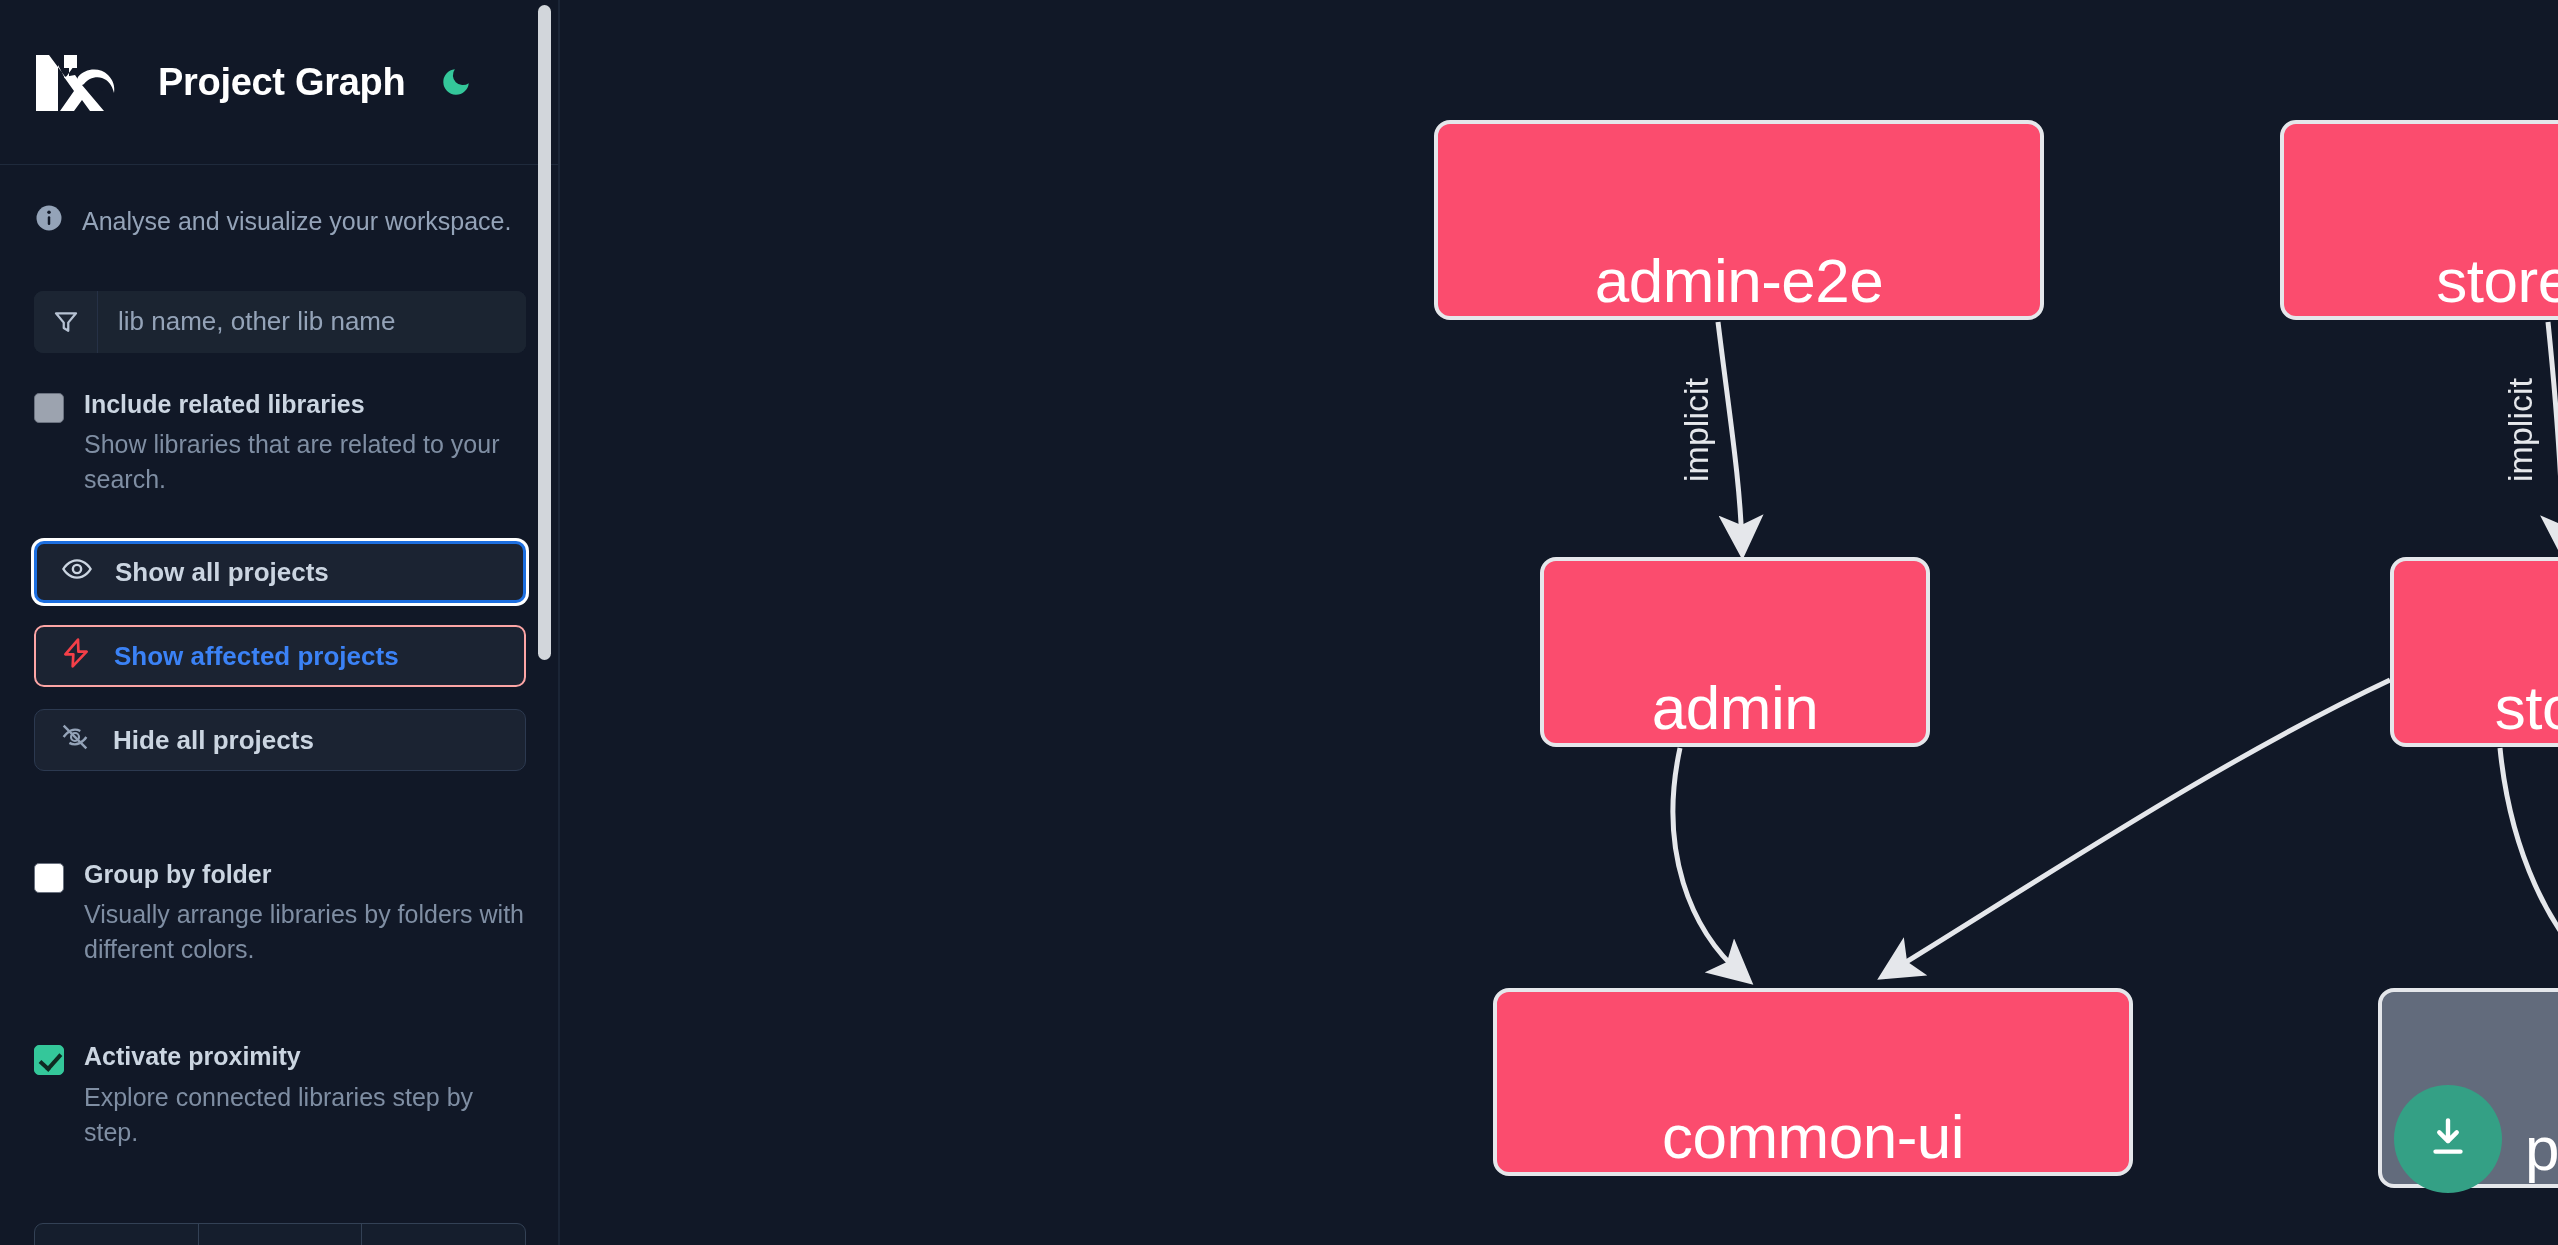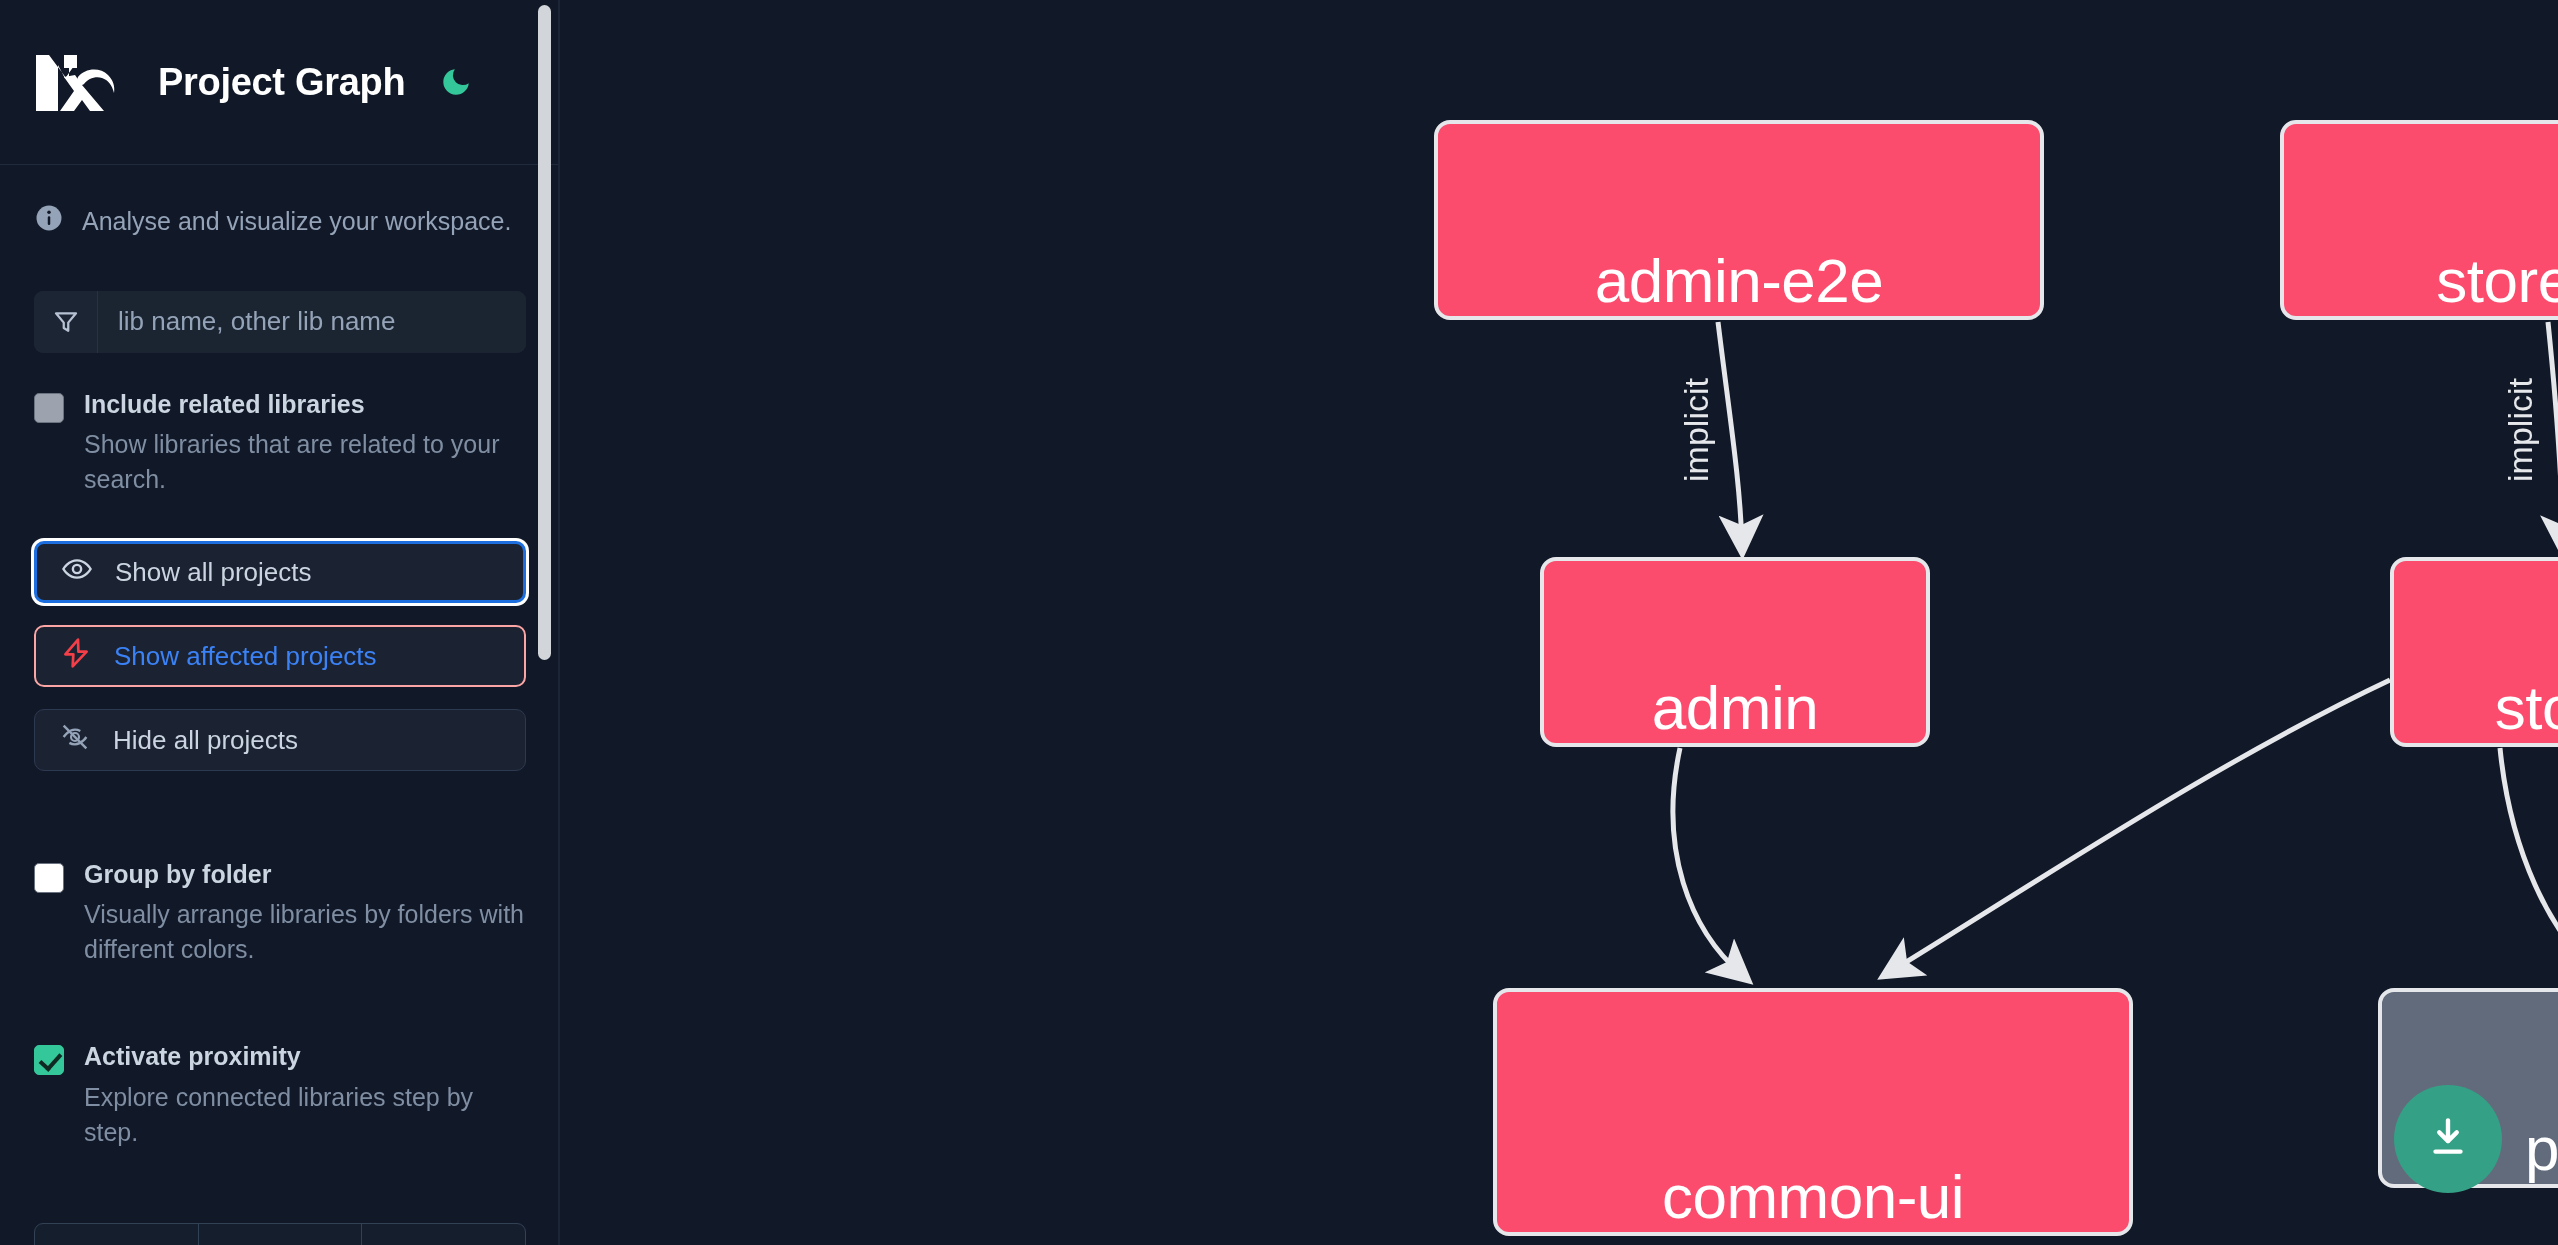--- a/index.html
+++ b/index.html
@@ -83,20 +83,21 @@
   .cb-label { color: #cbd5e1; font-size: 25px; font-weight: 700; line-height: 1.25; }
   .cb-desc { color: #7f8ea3; font-size: 25px; line-height: 1.4; margin-top: 7px; }
 
   .btn-stack { margin-top: 44px; display: flex; flex-direction: column; gap: 22px; }
   .sb-btn {
     height: 62px; border-radius: 10px;
     display: flex; align-items: center; gap: 22px;
     padding: 0 24px; cursor: pointer;
     background: #1b2332;
     font-size: 26px;
+    font-weight: bold;
   }
   .sb-btn.focused {
     border: 3px solid #1d6fe0;
     box-shadow: 0 0 0 3px #ffffff;
     color: #cbd5e1;
   }
   .sb-btn.danger { border: 2px solid #fca5a5; color: #3b82f6; }
   .sb-btn.plain { border: 1px solid #2c3950; color: #cbd5e1; }
 
   .lower-checks { margin-top: 52px; display: flex; flex-direction: column; gap: 38px; }
@@ -294,21 +295,21 @@
         </div>
         <div class="node" style="left: 1720px; top: 120px; width: 570px; height: 200px; background: rgb(251, 76, 110); border-color: rgb(229, 231, 235);">
           <span>store-e2e</span>
         </div>
         <div class="node" style="left: 980px; top: 557px; width: 390px; height: 190px; background: rgb(251, 76, 110); border-color: rgb(229, 231, 235);">
           <span>admin</span>
         </div>
         <div class="node" style="left: 1830px; top: 557px; width: 345px; height: 190px; background: rgb(251, 76, 110); border-color: rgb(229, 231, 235);">
           <span>store</span>
         </div>
-        <div class="node" style="left: 933px; top: 988px; width: 640px; height: 248px; background: rgb(251, 76, 110); border-color: rgb(229, 231, 235);">
+        <div class="node" style="left: 933px; top: 988px; width: 640px; height: 188px; background: rgb(251, 76, 110); border-color: rgb(229, 231, 235);">
           <span>common-ui</span>
         </div>
         <div class="node" style="left: 1818px; top: 988px; width: 528px; height: 200px; background: rgb(98, 107, 124); border-color: rgb(229, 231, 235);">
           <span>products</span>
         </div>
       </div>
 
     <div class="dl-btn">
       <span>
         <svg viewBox="0 0 24 24" width="50" height="50" aria-hidden="true">

